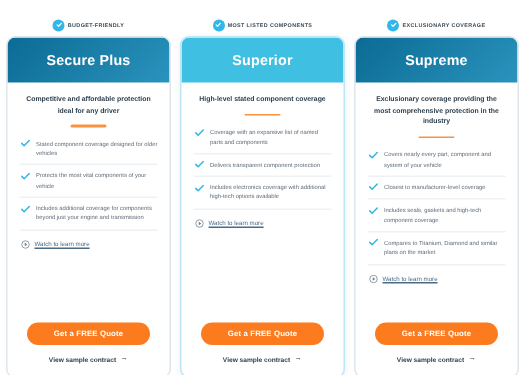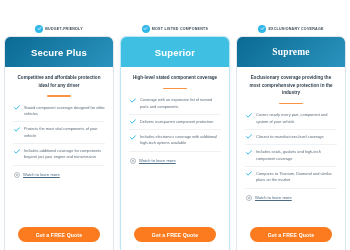--- a/index.html
+++ b/index.html
@@ -19,21 +19,21 @@
     background: #ffffff;
     display: flex;
     justify-content: space-between;
     padding: 0 4px;
   }
 
   .plan-col {
     position: relative;
     width: 110px;
     height: 250px;
-    padding-top: 23px;
+    padding-top: 11px;
   }
 
   
   .badge {
     display: flex;
     align-items: center;
     justify-content: center;
     gap: 2px;
     height: 11px;
     margin-bottom: 2px;
@@ -326,21 +326,21 @@
     <div class="badge">
       <span class="badge-check">
         <svg width="5" height="5" viewBox="0 0 10 10">
             <path d="M2.2 5.2 L4 7 L7.8 3.1" stroke="#ffffff" stroke-width="1.7" fill="none" stroke-linecap="round" stroke-linejoin="round"></path>
           </svg>
       </span>
       <span class="badge-text">EXCLUSIONARY COVERAGE</span>
     </div>
 
     <div class="card outline">
-      <div class="card-head" style="background:linear-gradient(135deg,#0b6b94 0%,#2a93bd 100%);font-family:Liberation Serif, serif;">
+      <div class="card-head" style="background:linear-gradient(135deg,#0b6b94 0%,#2a93bd 100%);">
         <span class="card-head-title">Supreme</span>
       </div>
 
       <div class="card-body">
         <div class="card-desc">Exclusionary coverage providing the most comprehensive protection in the industry</div>
         <div class="rule"></div>
 
         <div class="features">
           <div class="feature">
             <span class="feature-check">

